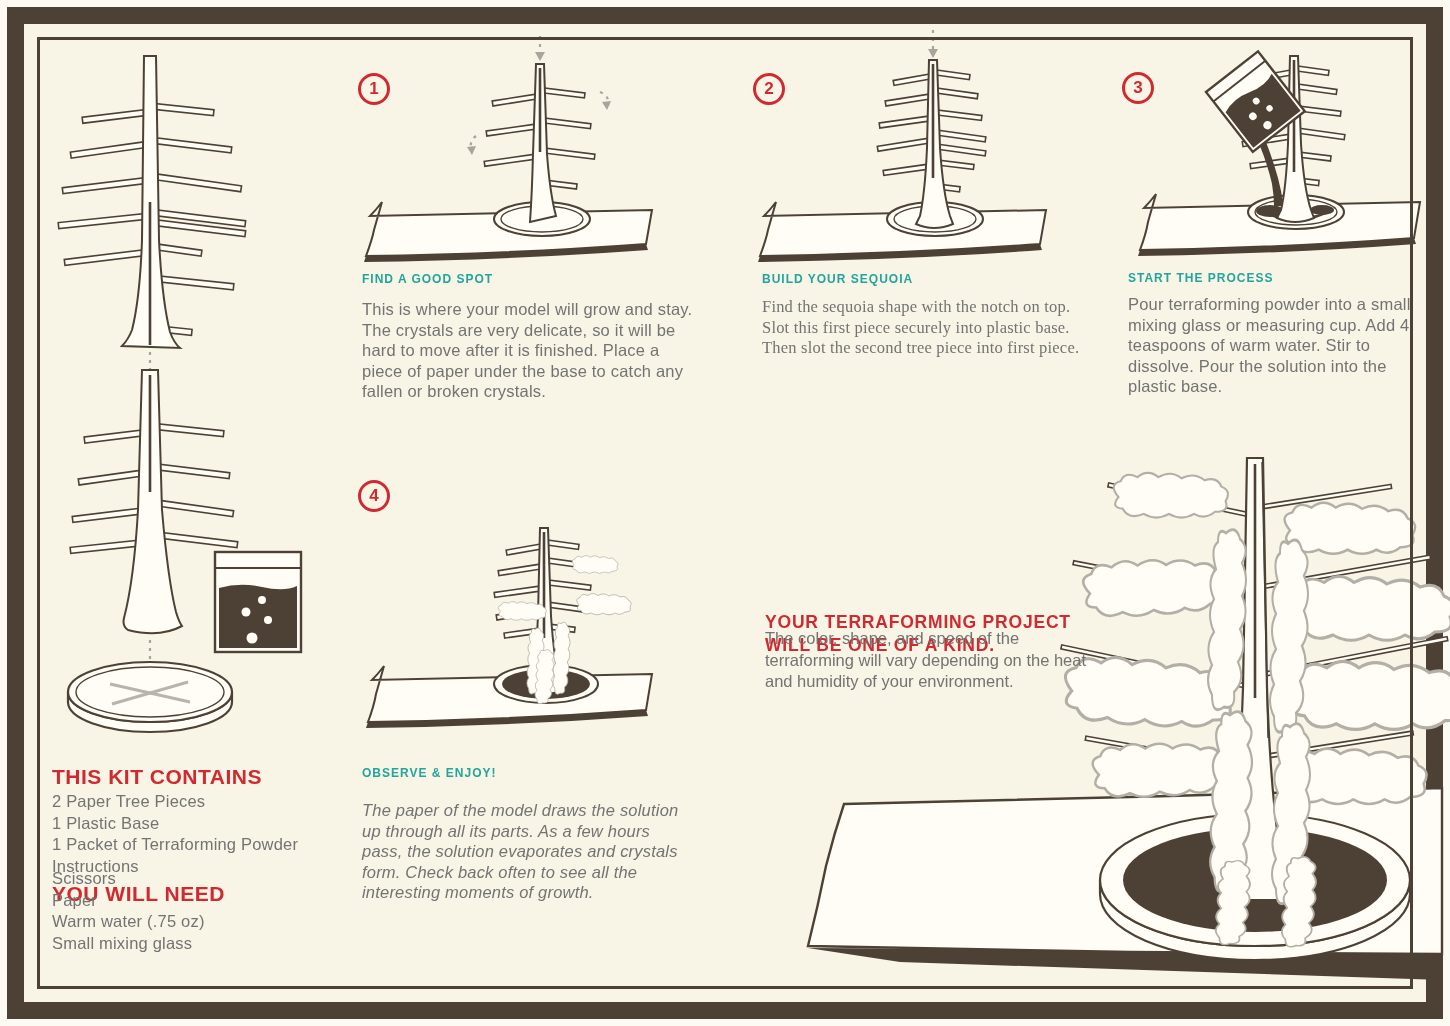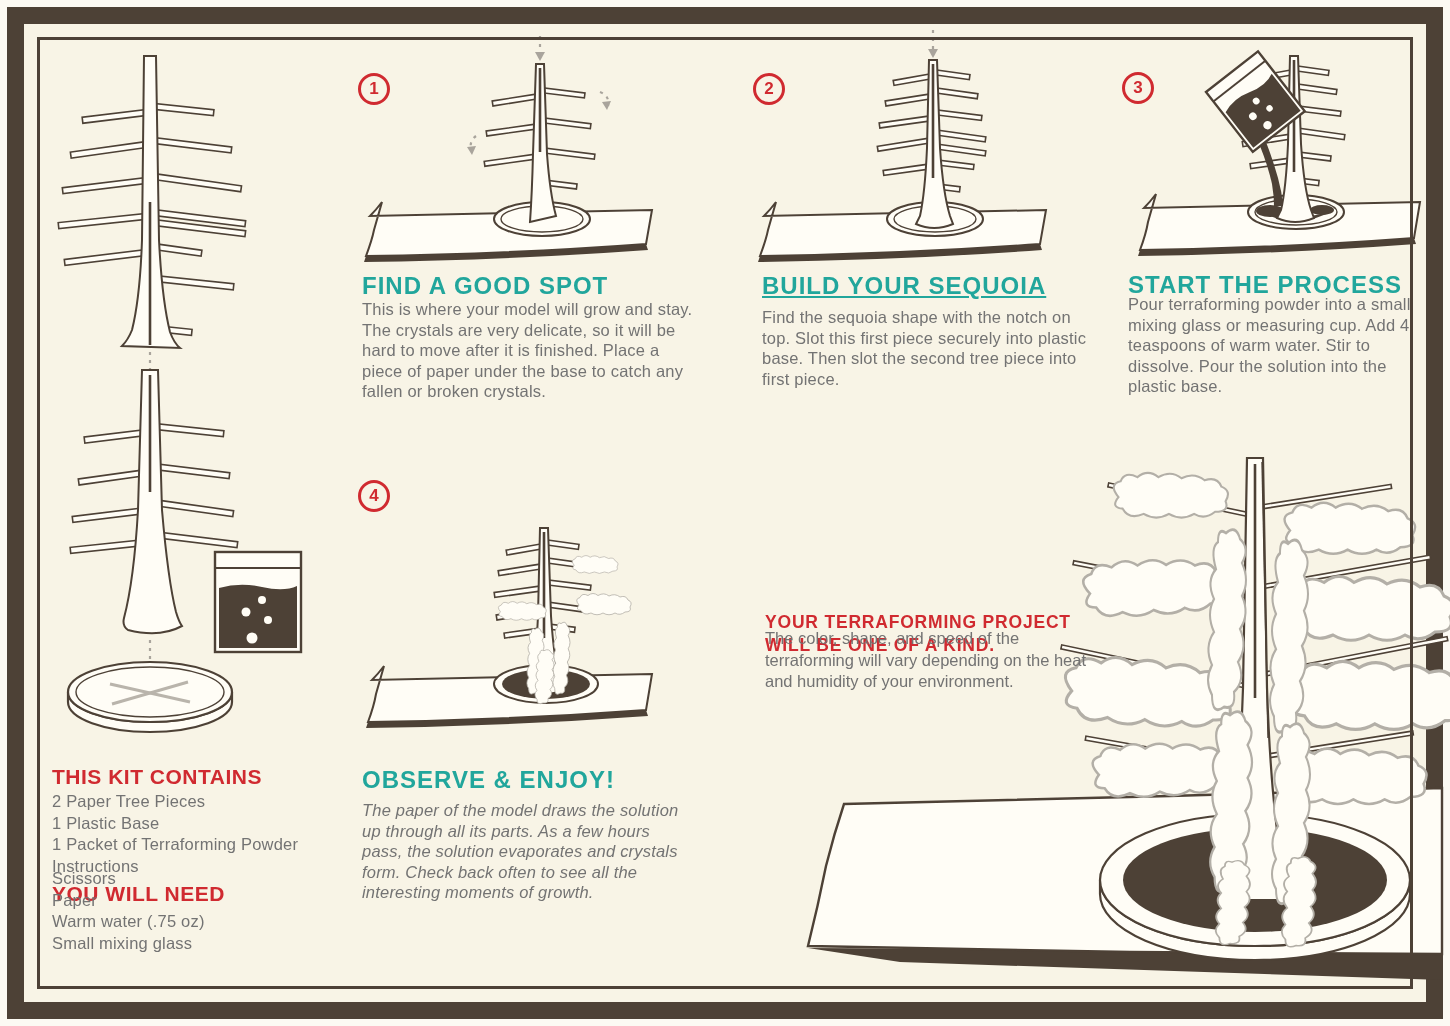--- a/index.html
+++ b/index.html
@@ -18,21 +18,21 @@
   .page{position:relative;width:1450px;height:1026px;background:#fcfaf3;overflow:hidden;}
   .frame-band{position:absolute;inset:7px;border:17px solid var(--brown);background:var(--cream);}
   .frame-line{position:absolute;inset:37px;border:3px solid var(--brown);pointer-events:none;z-index:5;}
   .abs{position:absolute;}
   .step-num{
     width:32px;height:32px;border:3px solid var(--red);border-radius:50%;
     color:var(--red);font-weight:bold;font-size:17px;display:flex;align-items:center;justify-content:center;
     z-index:3;background:transparent;letter-spacing:0;
   }
   .step-title{
-    color:var(--teal);font-weight:bold;font-size:24px;letter-spacing:1px;z-index:3;
+    color:var(--teal);font-weight:bold;font-size:12px;letter-spacing:1px;z-index:3;
   }
   .step-body{
     color:var(--ink);font-size:16px;line-height:20.5px;letter-spacing:.2px;z-index:3;font-weight:bold;
   }
   
   .step-body, .list-item, .callout-body{font-weight:normal;font-size:16.5px;color:#737373;}
   .red-head{
     color:var(--red);font-weight:bold;font-size:21px;letter-spacing:.5px;z-index:3;
   }
   .list{list-style:none;z-index:3;}
@@ -273,22 +273,22 @@
             <rect class="bar" x="-3" y="-2.5" width="44" height="5"></rect>
           </g>
         <g transform="translate(185,158) rotate(7)">
             <rect class="bar" x="-3" y="-2.5" width="30" height="5"></rect>
           </g>
       </g>
       <path class="fillp" stroke-width="2" d="M181,32 L189,32 L192,120 Q195,165 202,188 L205,196 Q186,204 168,196 L172,188 Q177,165 179,120 Z"></path>
       <line class="slot" stroke-width="2" x1="185" y1="36" x2="185" y2="150"></line>
     </g>
   </svg>
-  <div class="abs step-title" style="left:762px;top:272px;text-decoration:underline;">BUILD YOUR SEQUOIA</div>
-  <div class="abs step-body" style="left:762px;top:307px;width:326px;">Find the sequoia shape with the notch on top. Slot this first piece securely into plastic base. Then slot the second tree piece into first piece.</div>
+  <div class="abs step-title" style="left:762px;top:272px;">BUILD YOUR SEQUOIA</div>
+  <div class="abs step-body" style="left:762px;top:297px;width:326px;font-family:Liberation Serif, serif;">Find the sequoia shape with the notch on top. Slot this first piece securely into plastic base. Then slot the second tree piece into first piece.</div>
 
   <div class="abs step-num" style="left:1122px;top:72px;">
     <span>3</span>
   </div>
   <svg class="abs" style="left:1118px;top:34px;" width="312" height="232" viewBox="0 0 312 232">
     <path class="fillp" stroke-width="2" d="M38,160 Q32,168 26,174 L302,168 L296,204 Q164,214 22,216 Q28,200 30,188 Z"></path>
     <path class="dark" d="M22,216 Q164,214 296,204 L298,210 Q164,220 20,222 Z"></path>
     <ellipse class="fillp" stroke-width="2" cx="178" cy="178" rx="48" ry="17"></ellipse>
     <ellipse fill="none" stroke="var(--brown)" stroke-width="1.4" cx="178" cy="178" rx="41" ry="13"></ellipse>
     <path class="dark" d="M142,176 Q178,190 216,176 Q200,186 178,187 Q154,186 142,176 Z"></path>

